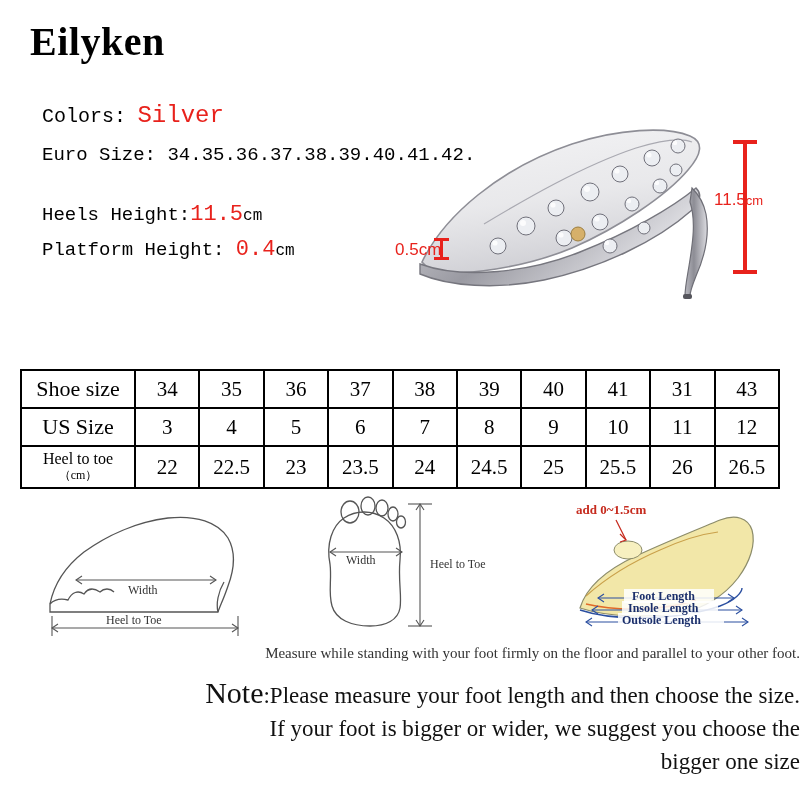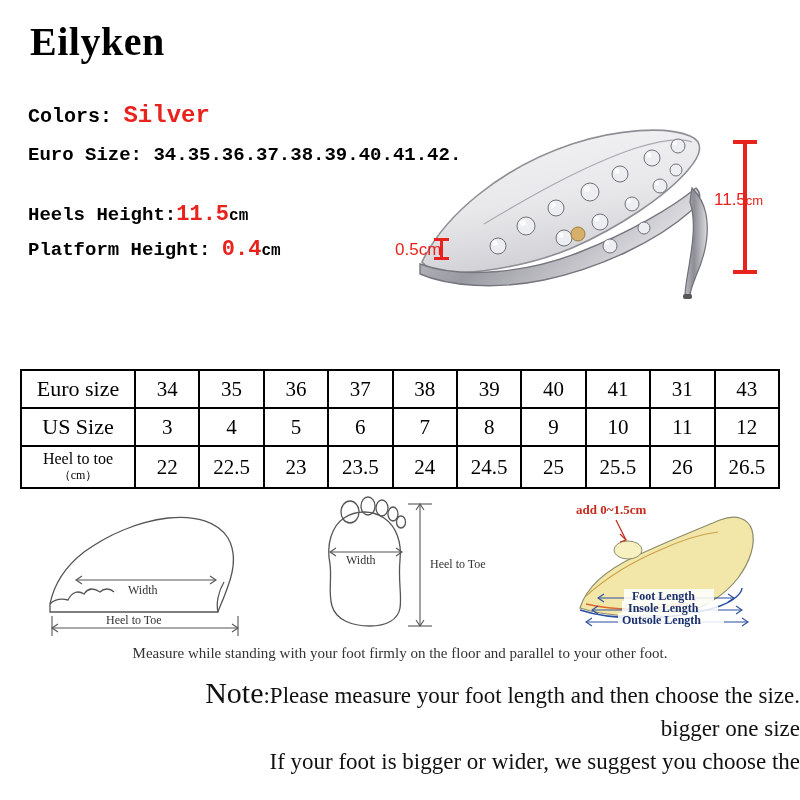--- a/index.html
+++ b/index.html
@@ -29,24 +29,23 @@
     font-family: "Liberation Serif", serif;
     font-size: 40px;
     font-weight: bold;
     letter-spacing: 0.5px;
     color: #000;
   }
 
   
   .specs {
     position: absolute;
-    left: 28px;
+    left: 42px;
     top: 104px;
     width: 360px;
-    font-weight: bold;
   }
   .spec-row {
     font-family: "Liberation Mono", monospace;
     font-size: 19px;
     line-height: 24px;
     margin-bottom: 10px;
     white-space: nowrap;
   }
   .spec-row .label { color: #000; }
   .spec-row .value-red {
@@ -129,21 +128,21 @@
     width: 760px;
     height: 152px;
   }
   .diagram-svg { position: absolute; left: 0; top: 0; }
 
   .measure-note {
     position: absolute;
     left: 0;
     top: 645px;
     width: 800px;
-    text-align: center;
+    text-align: right;
     font-family: "Liberation Serif", serif;
     font-size: 15px;
     color: #333;
   }
 
   
   .note-block {
     position: absolute;
     left: 0;
     top: 676px;
@@ -263,21 +262,21 @@
   </div>
 
   <div class="redline plat-v"></div>
   <div class="redline plat-cap-top"></div>
   <div class="redline plat-cap-bot"></div>
   <div class="dim-label lbl-platform">0.5cm</div>
 
   <table class="size-table">
     <tbody>
         <tr>
-      <td class="head">Euro size</td>
+      <td class="head">Shoe size</td>
       <td>34</td>
       <td>35</td>
       <td>36</td>
       <td>37</td>
       <td>38</td>
       <td>39</td>
       <td>40</td>
       <td>41</td>
       <td>31</td>
       <td>43</td>
@@ -401,17 +400,17 @@
       <text x="602" y="132" font-family="Liberation Serif, serif" font-size="12" fill="#1b2f6b" font-weight="bold">Outsole Length</text>
     </svg>
   </div>
 
   <div class="measure-note">Measure while standing with your foot firmly on the floor and parallel to your other foot.</div>
 
   <div class="note-block">
     <div class="note-line">
       <span class="note-word">Note</span><span>:Please measure your foot length and then choose the size.</span>
     </div>
+    <div class="note-line">If your foot is bigger or wider, we suggest you choose the</div>
     <div class="note-line">bigger one size</div>
-    <div class="note-line">If your foot is bigger or wider, we suggest you choose the</div>
   </div>
 
 </div>
 
 </body></html>

